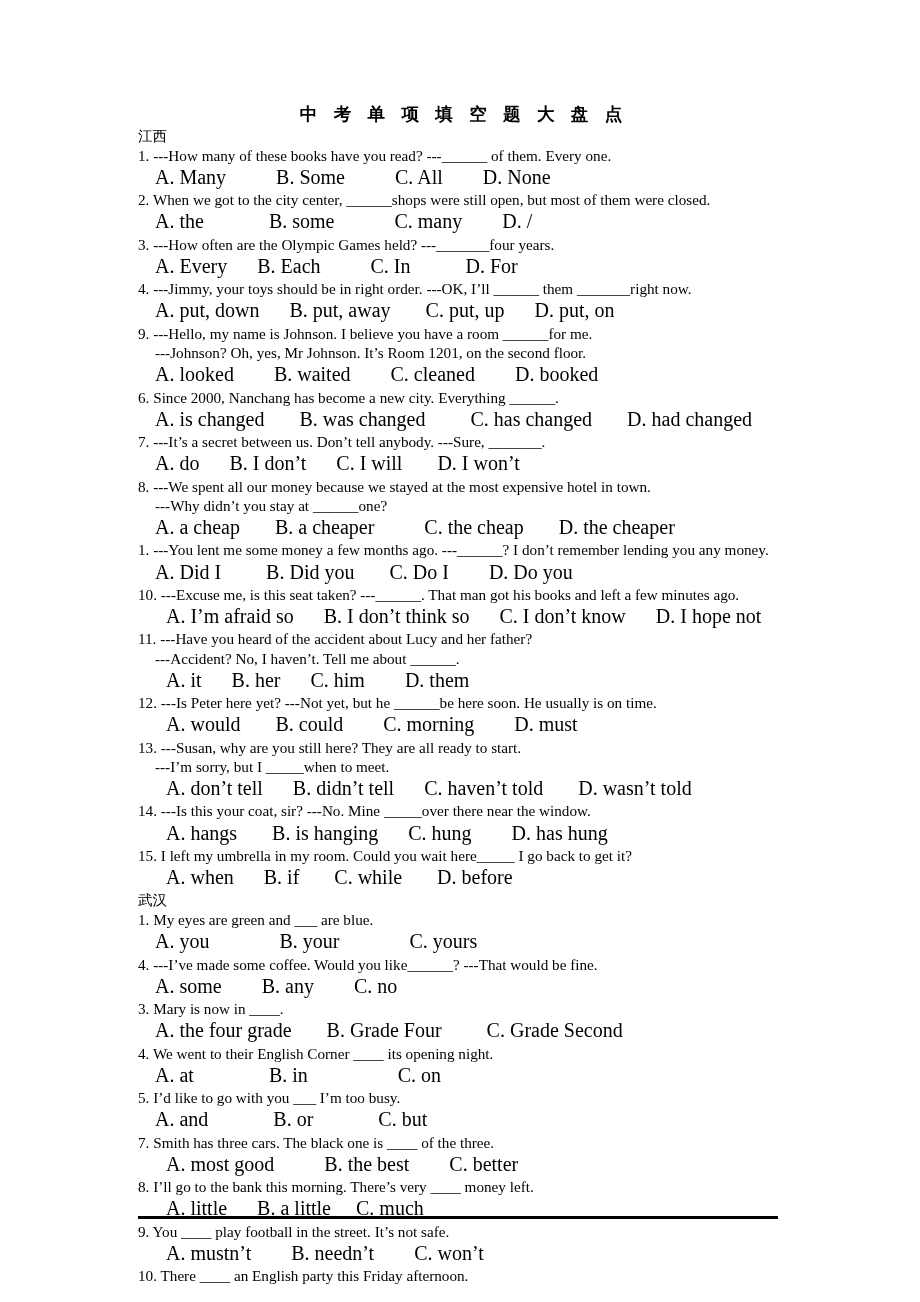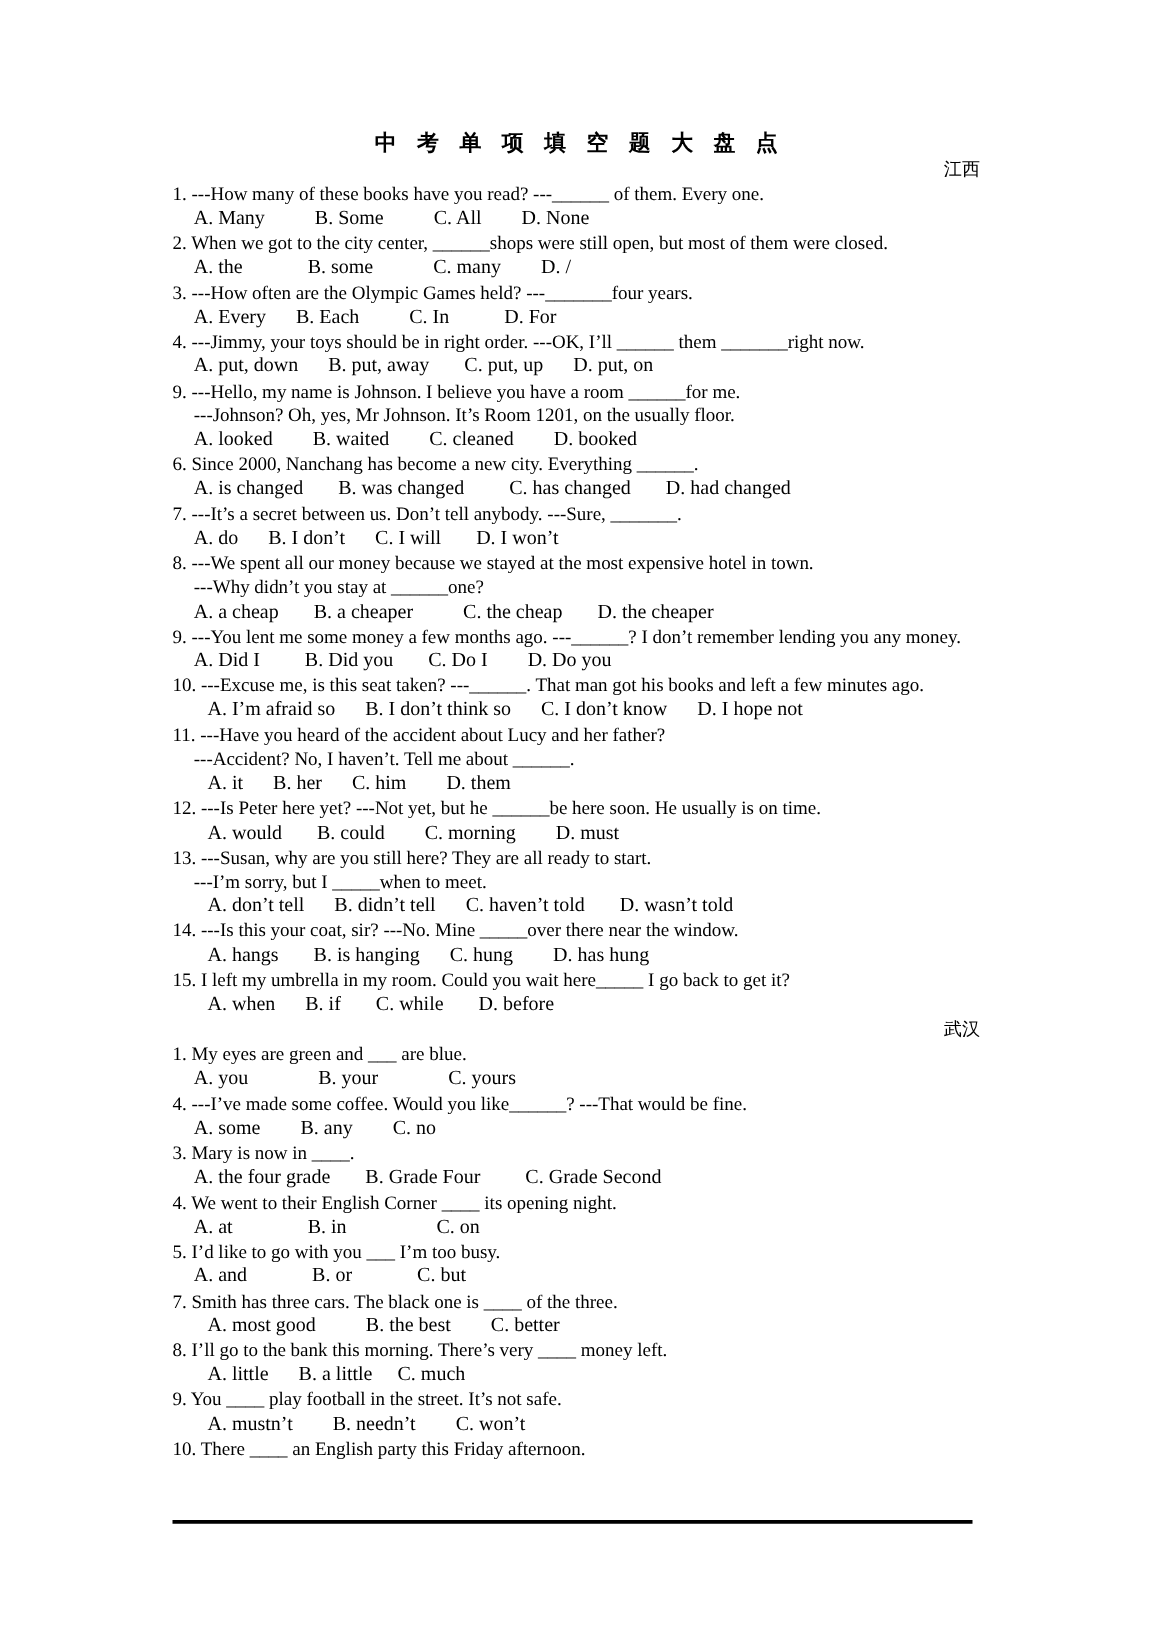--- a/index.html
+++ b/index.html
@@ -31,36 +31,36 @@
   .doc-title {
     text-align: center;
     font-weight: bold;
     font-size: 17.5px;
     letter-spacing: 6px;
     line-height: 1.25;
     margin: 0 0 1px 0;
     padding-left: 6px;
   }
   .section-head {
-    text-align: right;
+    text-align: left;
     font-size: 14.5px;
     line-height: 1.3;
     margin: 0;
   }
   .section-head.wuhan {
     margin-top: 1px;
   }
   .q {
     font-size: 15.2px;
     line-height: 1.265;
     margin: 0;
     text-indent: 0;
   }
   .opts {
-    font-size: 16px;
+    font-size: 20px;
     line-height: 1.265;
     margin: 0;
     padding-left: 17px;
     white-space: pre;
   }
   .opts.deep {
     padding-left: 28px;
   }
   .sub {
     font-size: 15.2px;
@@ -99,38 +99,38 @@
     <div>
       <div class="q">3. ---How often are the Olympic Games held?      ---_______four years.</div>
       <div class="opts">A. Every      B. Each          C. In           D. For</div>
     </div>
     <div>
       <div class="q">4. ---Jimmy, your toys should be in right order.     ---OK, I’ll ______ them _______right now.</div>
       <div class="opts">A. put, down      B. put, away       C. put, up      D. put, on</div>
     </div>
     <div>
       <div class="q">9. ---Hello, my name is Johnson. I believe you have a room ______for me.</div>
-      <div class="sub">---Johnson? Oh, yes, Mr Johnson. It’s Room 1201, on the usually floor.</div>
+      <div class="sub">---Johnson? Oh, yes, Mr Johnson. It’s Room 1201, on the second floor.</div>
       <div class="opts">A. looked        B. waited        C. cleaned        D. booked</div>
     </div>
     <div>
       <div class="q">6. Since 2000, Nanchang has become a new city. Everything ______.</div>
       <div class="opts">A. is changed       B. was changed         C. has changed       D. had changed</div>
     </div>
     <div>
       <div class="q">7. ---It’s a secret between us. Don’t tell anybody.       ---Sure, _______.</div>
       <div class="opts">A. do      B. I don’t      C. I will       D. I won’t</div>
     </div>
     <div>
       <div class="q">8. ---We spent all our money because we stayed at the most expensive hotel in town.</div>
       <div class="sub">---Why didn’t you stay at ______one?</div>
       <div class="opts">A. a cheap       B. a cheaper          C. the cheap       D. the cheaper</div>
     </div>
     <div>
-      <div class="q">9. ---You lent me some money a few months ago.   ---______? I don’t remember lending you any money.</div>
+      <div class="q">1. ---You lent me some money a few months ago.   ---______? I don’t remember lending you any money.</div>
       <div class="opts">A. Did I         B. Did you       C. Do I        D. Do you</div>
     </div>
     <div>
       <div class="q">10. ---Excuse me, is this seat taken?    ---______. That man got his books and left a few minutes ago.</div>
       <div class="opts deep">A. I’m afraid so      B. I don’t think so      C. I don’t know      D. I hope not</div>
     </div>
     <div>
       <div class="q">11. ---Have you heard of the accident about Lucy and her father?</div>
       <div class="sub">---Accident? No, I haven’t. Tell me about ______.</div>
       <div class="opts deep">A. it      B. her      C. him        D. them</div>

